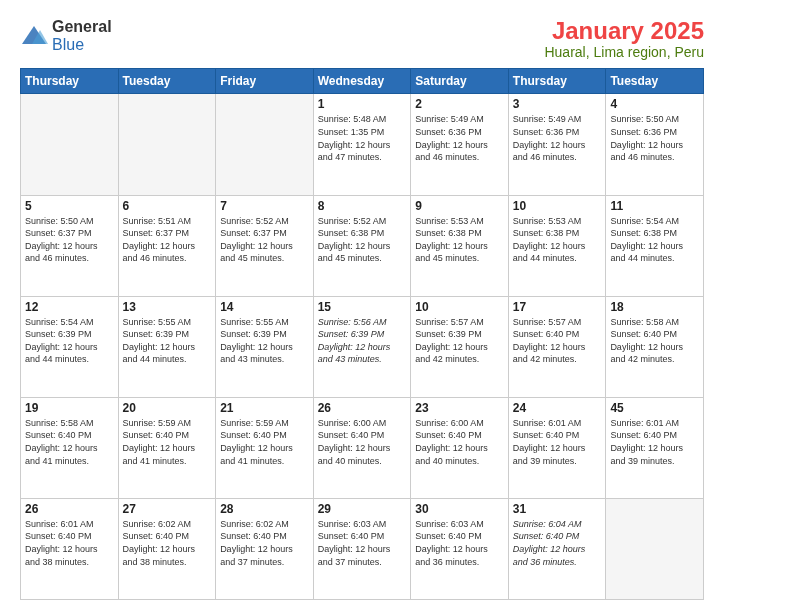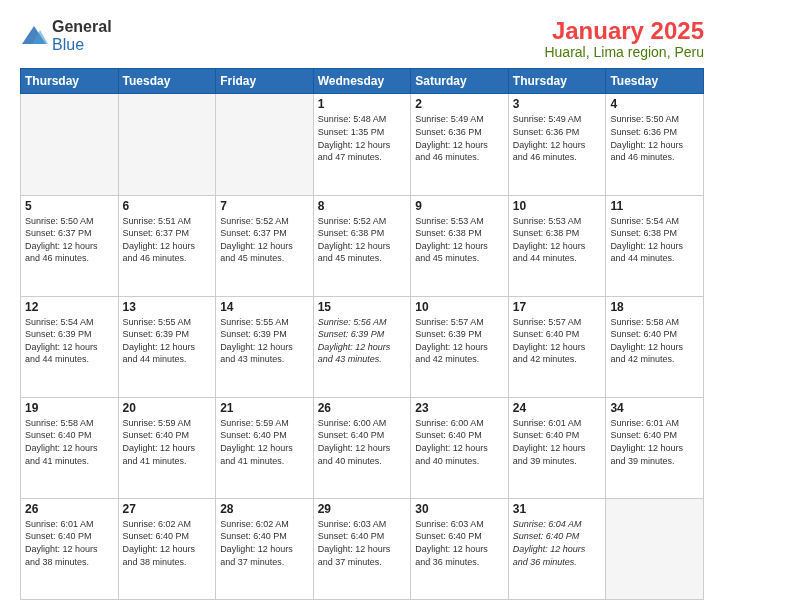--- a/index.html
+++ b/index.html
@@ -287,21 +287,21 @@
 Sunset: 6:40 PM
 Daylight: 12 hours and 40 minutes.</div>
           </td>
           <td>
             <span class="day-number">24</span>
             <div class="day-info" style="white-space: pre-line;">Sunrise: 6:01 AM
 Sunset: 6:40 PM
 Daylight: 12 hours and 39 minutes.</div>
           </td>
           <td>
-            <span class="day-number">34</span>
+            <span class="day-number">45</span>
             <div class="day-info" style="white-space: pre-line;">Sunrise: 6:01 AM
 Sunset: 6:40 PM
 Daylight: 12 hours and 39 minutes.</div>
           </td>
         </tr>
         <tr>
           <td>
             <span class="day-number">26</span>
             <div class="day-info" style="white-space: pre-line;">Sunrise: 6:01 AM
 Sunset: 6:40 PM

